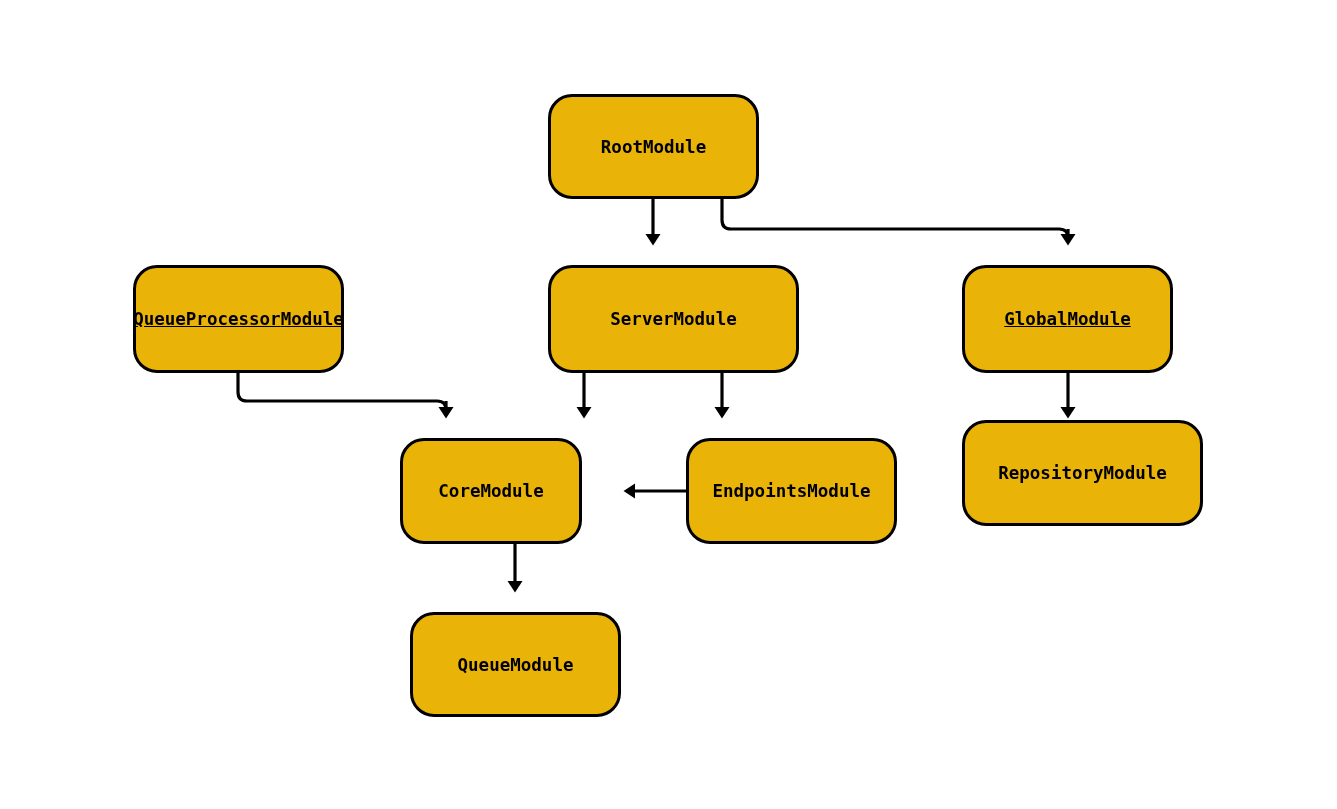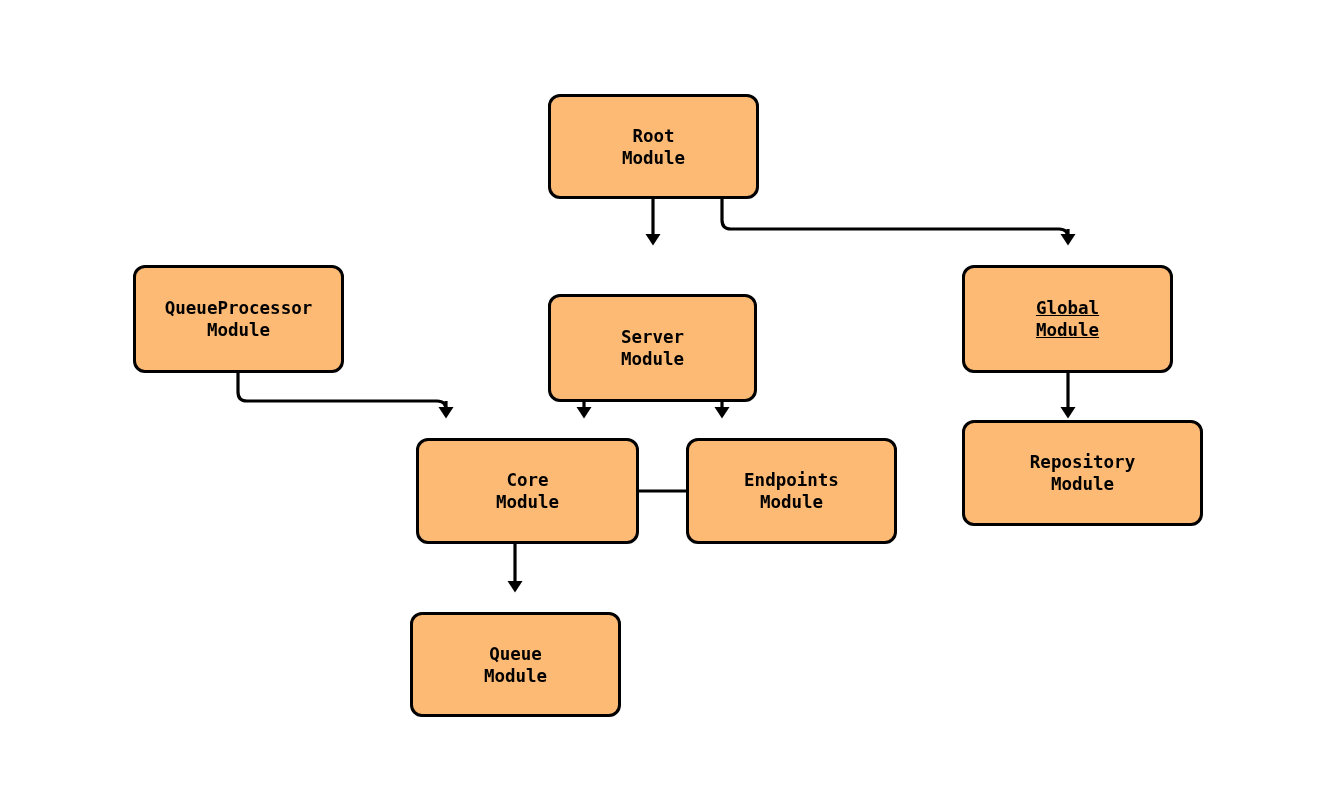--- a/index.html
+++ b/index.html
@@ -22,24 +22,24 @@
     left: 0;
     top: 0;
     width: 1337px;
     height: 809px;
     pointer-events: none;
   }
   .node {
     position: absolute;
     box-sizing: border-box;
     border: 3px solid #000000;
-    border-radius: 12px;
-    background: #fdba74;
+    border-radius: 24px;
+    background: #eab308;
     display: flex;
-    flex-direction: column;
+    flex-direction: row;
     align-items: center;
     justify-content: center;
     z-index: 2;
   }
   .node-label {
     font-family: "DejaVu Sans Mono", "Liberation Mono", monospace;
     font-size: 17.5px;
     font-weight: bold;
     line-height: 22px;
     color: #000000;
@@ -101,36 +101,36 @@
       <path d="M515,544 L515,582" stroke="#000000" stroke-width="3.2" fill="none"></path>
       <path d="M507.5,581 L522.5,581 L515,592.5 Z" fill="#000000"></path>
     </g>
   </svg>
 
   <div class="node" style="left:548px; top:94px; width:211px; height:105px;">
     <span class="node-label">Root</span>
     <span class="node-label">Module</span>
   </div>
 
-  <div class="node" style="left:133px; top:265px; width:211px; height:108px;">
+  <div class="node" style="left:133px; top:265px; width:211px; height:108px;text-decoration:underline;">
     <span class="node-label">QueueProcessor</span>
     <span class="node-label">Module</span>
   </div>
 
-  <div class="node" style="left:548px; top:265px; width:209px; height:108px;margin-top:29px;">
+  <div class="node" style="left:548px; top:265px; width:251px; height:108px;">
     <span class="node-label">Server</span>
     <span class="node-label">Module</span>
   </div>
 
   <div class="node" style="left:962px; top:265px; width:211px; height:108px;text-decoration:underline;">
     <span class="node-label">Global</span>
     <span class="node-label">Module</span>
   </div>
 
-  <div class="node" style="left:416px; top:438px; width:223px; height:106px;">
+  <div class="node" style="left:400px; top:438px; width:182px; height:106px;">
     <span class="node-label">Core</span>
     <span class="node-label">Module</span>
   </div>
 
   <div class="node" style="left:686px; top:438px; width:211px; height:106px;justify-content:center;">
     <span class="node-label">Endpoints</span>
     <span class="node-label">Module</span>
   </div>
 
   <div class="node" style="left:962px; top:420px; width:241px; height:106px;justify-content:center;">

